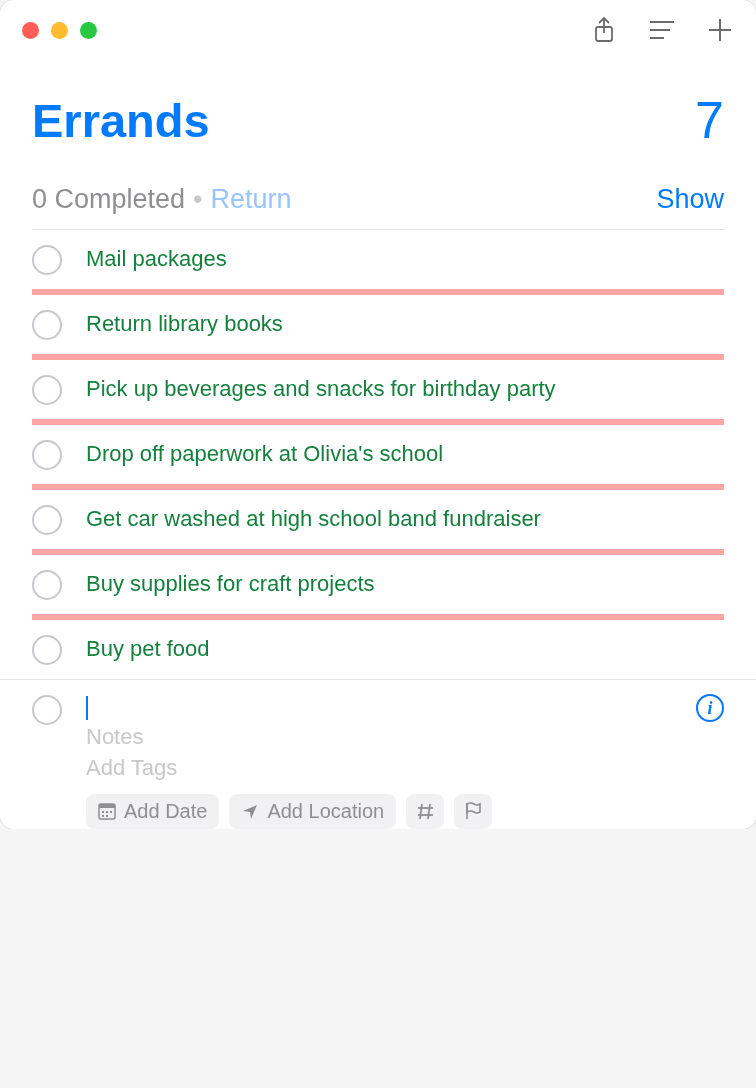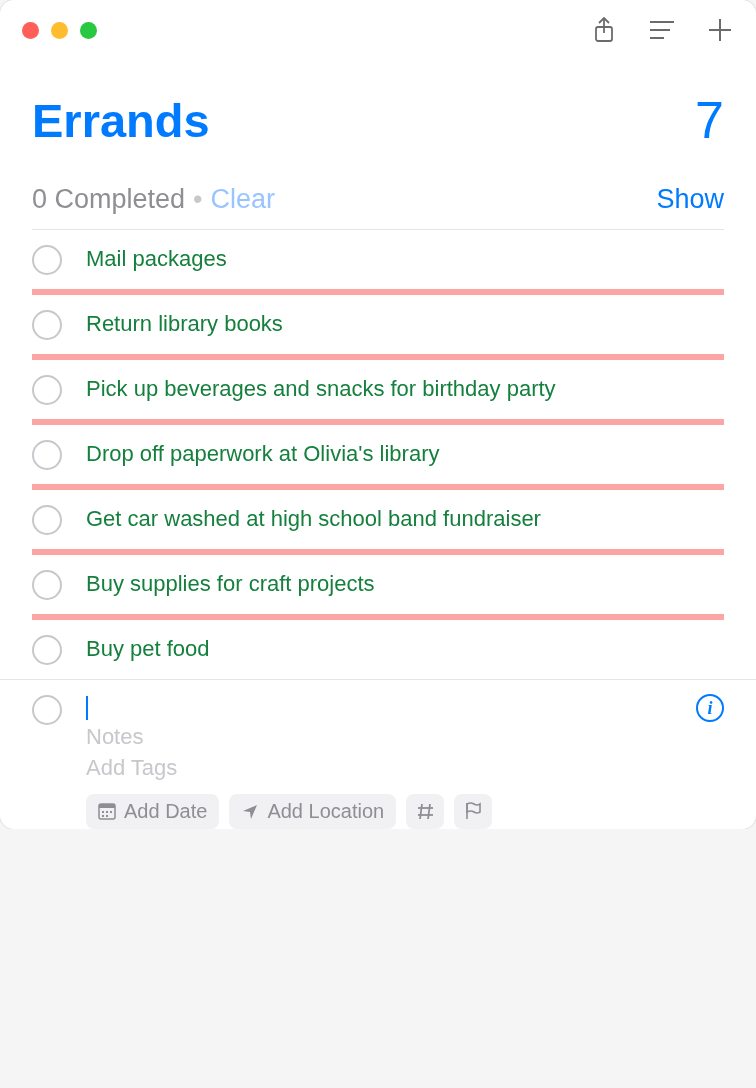--- a/index.html
+++ b/index.html
@@ -244,21 +244,21 @@
 
   <div class="header">
     <div class="list-title">Errands</div>
     <div class="list-count">7</div>
   </div>
 
   <div class="subheader">
     <div class="completed-row">
       <span class="completed-text">0 Completed</span>
       <span class="dot-separator">•</span>
-      <span class="clear-link">Clear</span>
+      <span class="clear-link">Return</span>
     </div>
     <div class="show-link">Show</div>
   </div>
 
   <div class="reminders-list">
     <div class="reminder-item">
       <div class="reminder-checkbox"></div>
       <div class="reminder-content">
           <div class="reminder-text">Mail packages</div>
         </div>
@@ -271,21 +271,21 @@
     </div>
     <div class="reminder-item">
       <div class="reminder-checkbox"></div>
       <div class="reminder-content">
           <div class="reminder-text">Pick up beverages and snacks for birthday party</div>
         </div>
     </div>
     <div class="reminder-item">
       <div class="reminder-checkbox"></div>
       <div class="reminder-content">
-          <div class="reminder-text">Drop off paperwork at Olivia's library</div>
+          <div class="reminder-text">Drop off paperwork at Olivia's school</div>
         </div>
     </div>
     <div class="reminder-item">
       <div class="reminder-checkbox"></div>
       <div class="reminder-content">
           <div class="reminder-text">Get car washed at high school band fundraiser</div>
         </div>
     </div>
     <div class="reminder-item">
       <div class="reminder-checkbox"></div>

